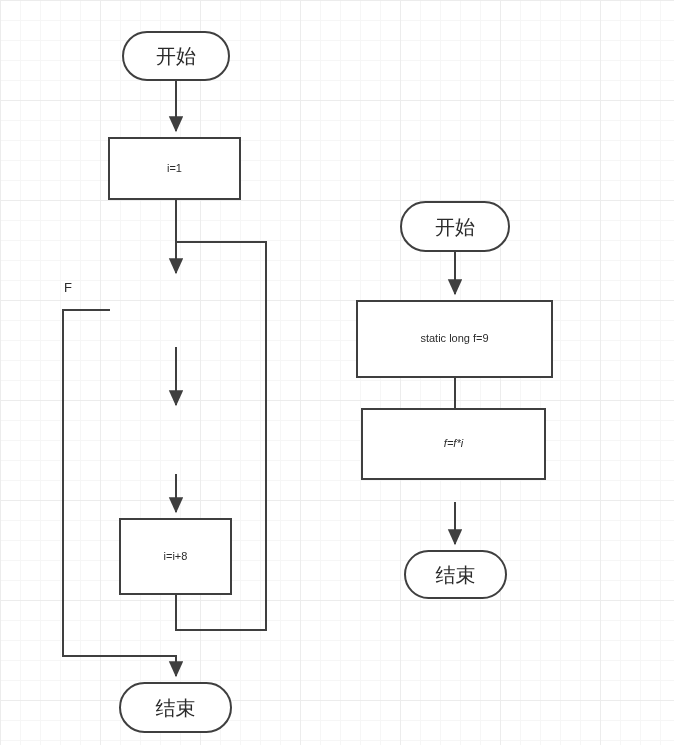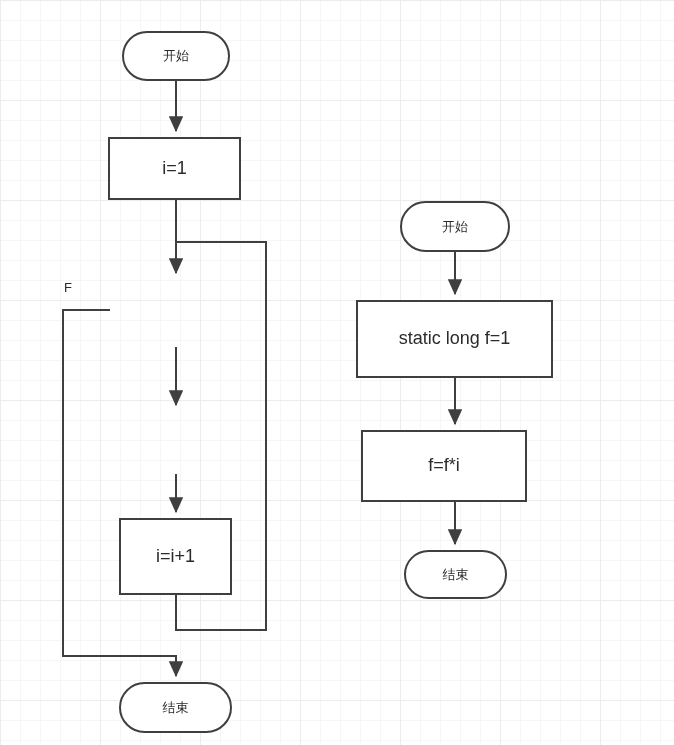--- a/index.html
+++ b/index.html
@@ -38,26 +38,26 @@
     align-items: center;
     justify-content: center;
     background: #ffffff;
     border: 2px solid #3f3f3f;
     color: #2b2b2b;
     text-align: center;
     line-height: 1.2;
   }
   .node.terminal {
     border-radius: 999px;
-    font-size: 13px;
+    font-size: 20px;
     align-items: center;
   }
   .node.process {
     border-radius: 0;
-    font-size: 18px;
+    font-size: 11px;
   }
   .node-label {
     pointer-events: none;
     white-space: nowrap;
   }
   .decision {
     position: absolute;
     display: flex;
     align-items: center;
     justify-content: center;
@@ -117,36 +117,36 @@
 
   <div class="node process" style="left:108px; top:137px; width:133px; height:63px;">
     <span class="node-label">i=1</span>
   </div>
 
 
   <div class="edge-label" style="left:64px; top:280px;">F</div>
 
 
   <div class="node process" style="left:119px; top:518px; width:113px; height:77px;">
-    <span class="node-label">i=i+1</span>
+    <span class="node-label">i=i+8</span>
   </div>
 
   <div class="node terminal" style="left:119px; top:682px; width:113px; height:51px;">
     <span class="node-label">结束</span>
   </div>
 
   <div class="node terminal" style="left:400px; top:201px; width:110px; height:51px;">
     <span class="node-label">开始</span>
   </div>
 
   <div class="node process" style="left:356px; top:300px; width:197px; height:78px;">
-    <span class="node-label">static long f=1</span>
+    <span class="node-label">static long f=9</span>
   </div>
 
-  <div class="node process" style="left:361px; top:430px; width:166px; height:72px;">
+  <div class="node process" style="left:361px; top:408px; width:185px; height:72px;font-style:italic;">
     <span class="node-label">f=f*i</span>
   </div>
 
   <div class="node terminal" style="left:404px; top:550px; width:103px; height:49px;">
     <span class="node-label">结束</span>
   </div>
 
 </div>
 
 </body></html>

